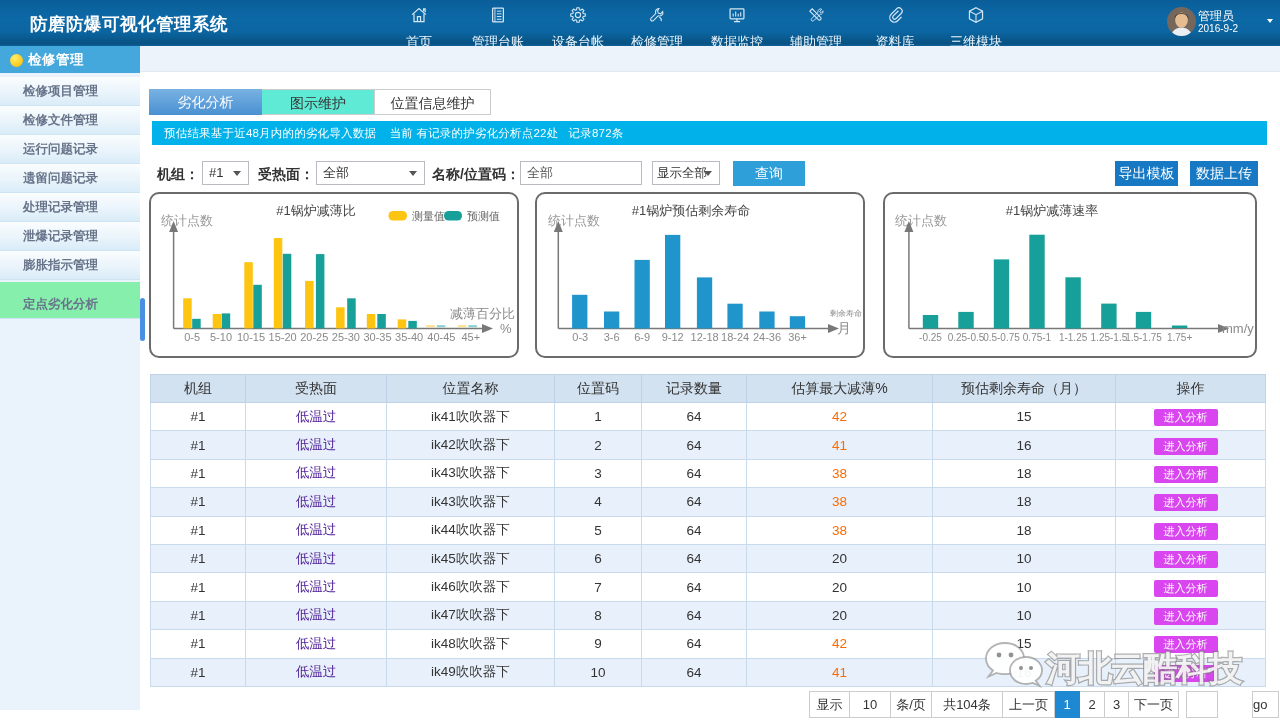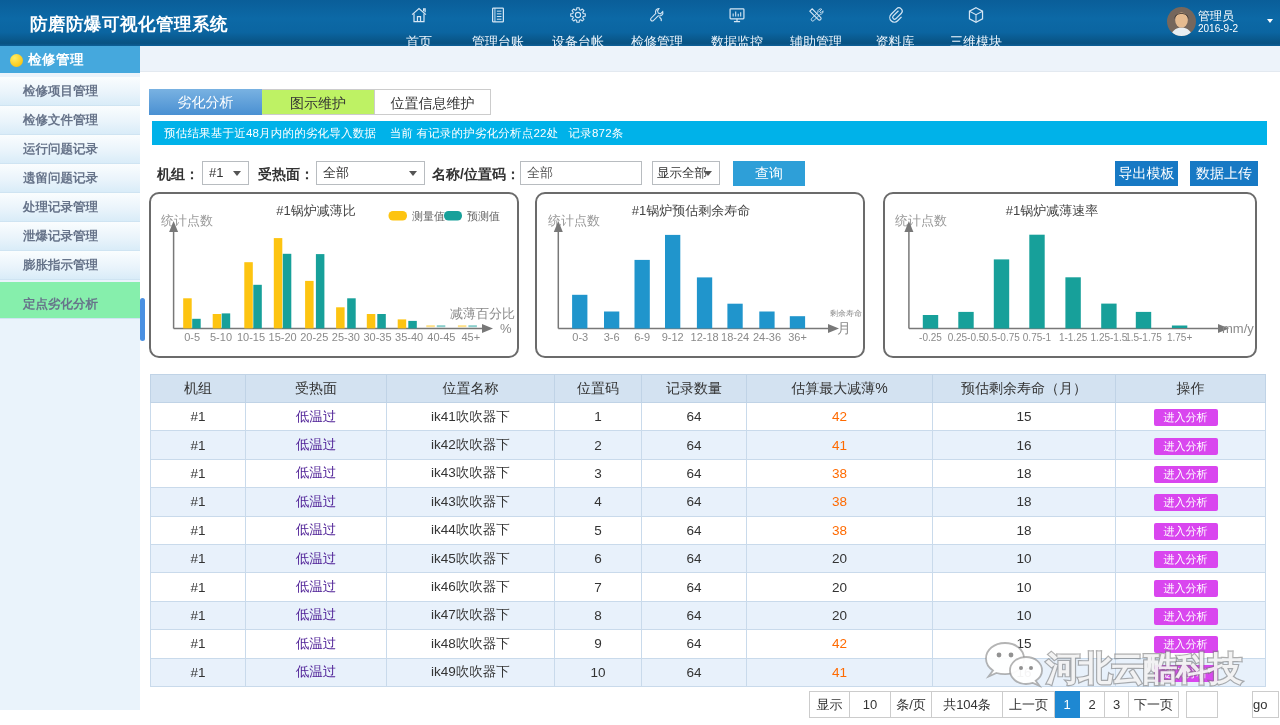--- a/index.html
+++ b/index.html
@@ -27,21 +27,21 @@
 #sidebg{position:absolute;left:0;top:73px;width:140px;height:637px;background:#eaf3fb;}
 .sitem{position:absolute;left:0;width:140px;height:29px;
   background:linear-gradient(180deg,#fafdfe 0%,#eaf4fb 55%,#d9ecf8 100%);
   border-bottom:1px solid #cfe4f2;
   color:#67748a;font-size:12.5px;font-weight:bold;line-height:29px;padding-left:23px;letter-spacing:0px;}
 .sitem.active{background:#86efac;}
 #thumb{position:absolute;left:140px;top:298px;width:5px;height:43px;background:#4a90e2;border-radius:3px;}
 
 .tab{position:absolute;top:89px;height:26px;line-height:26px;text-align:center;font-size:14px;}
 #tab1{left:149px;width:113px;background:linear-gradient(180deg,#79b2e2,#4a90d2);color:#fff;}
-#tab2{left:262px;width:113px;background:#bef264;border:1px solid #ccc;border-left:none;color:#333;}
+#tab2{left:262px;width:113px;background:#5eead4;border:1px solid #ccc;border-left:none;color:#333;}
 #tab3{left:375px;width:116px;background:#fff;border:1px solid #ccc;border-left:none;color:#333;}
 
 #notify{position:absolute;left:152px;top:121px;width:1115px;height:24px;background:#00b2e9;
   color:#fff;font-size:11.5px;line-height:24px;padding-left:12px;letter-spacing:0.2px;}
 
 .flabel{position:absolute;top:166px;font-size:14px;font-weight:bold;color:#333;}
 .fctl{position:absolute;top:161px;height:24px;border:1px solid #b8bcc0;background:#fff;
   font-size:13px;color:#333;line-height:22px;padding-left:6px;}
 .fsel::after{content:"";position:absolute;right:7px;top:9px;border-left:4px solid transparent;
   border-right:4px solid transparent;border-top:5px solid #555;}

